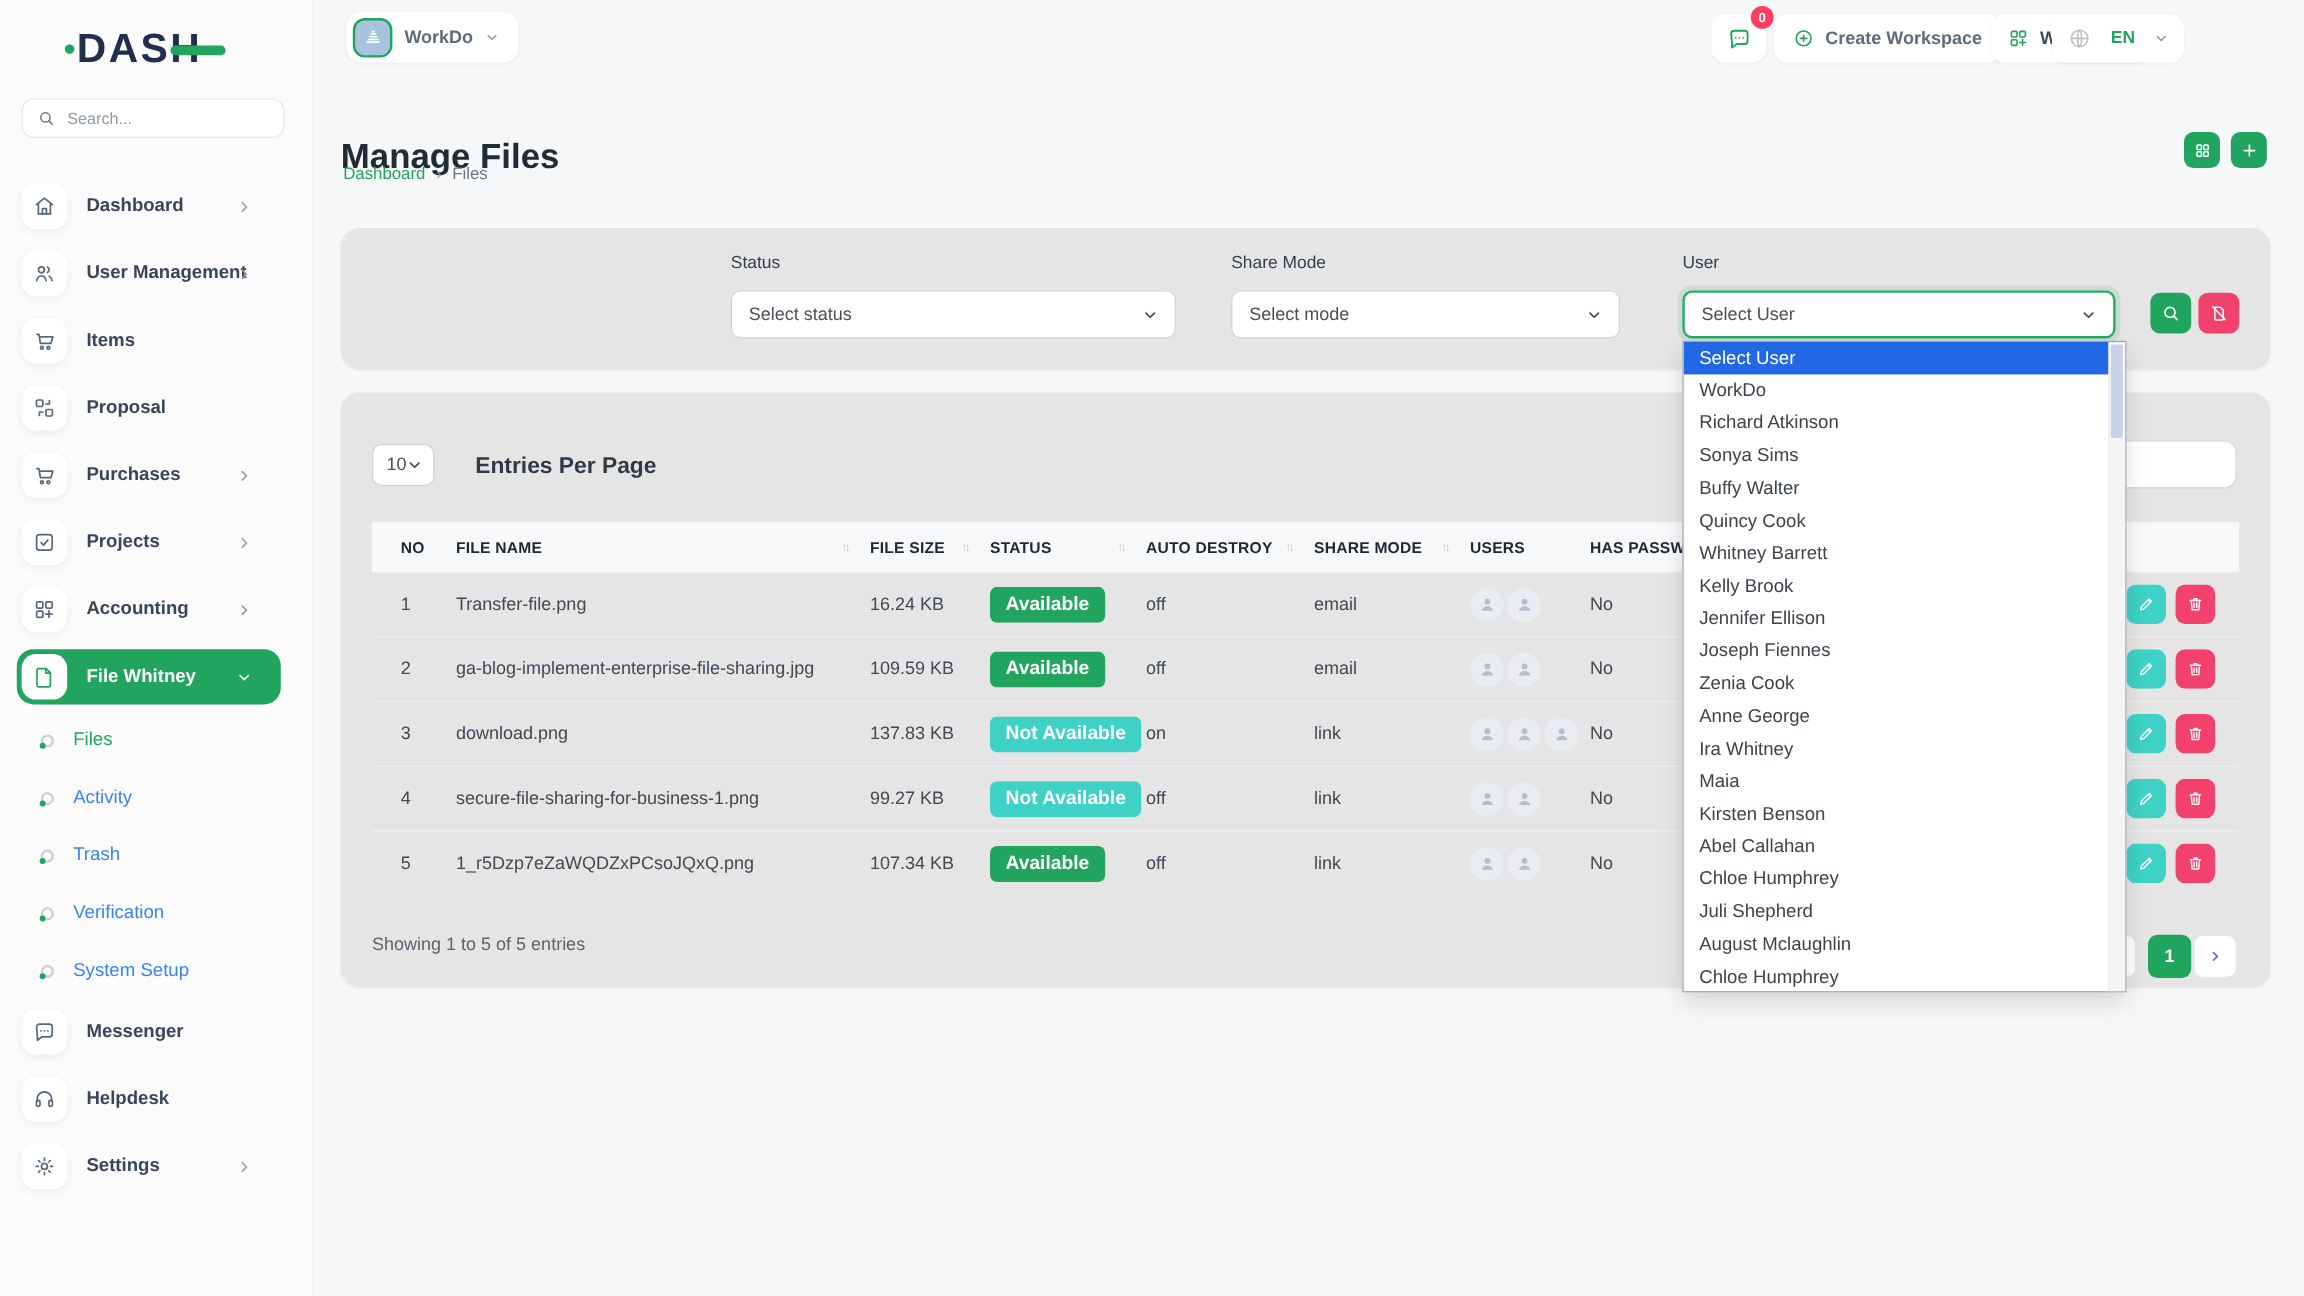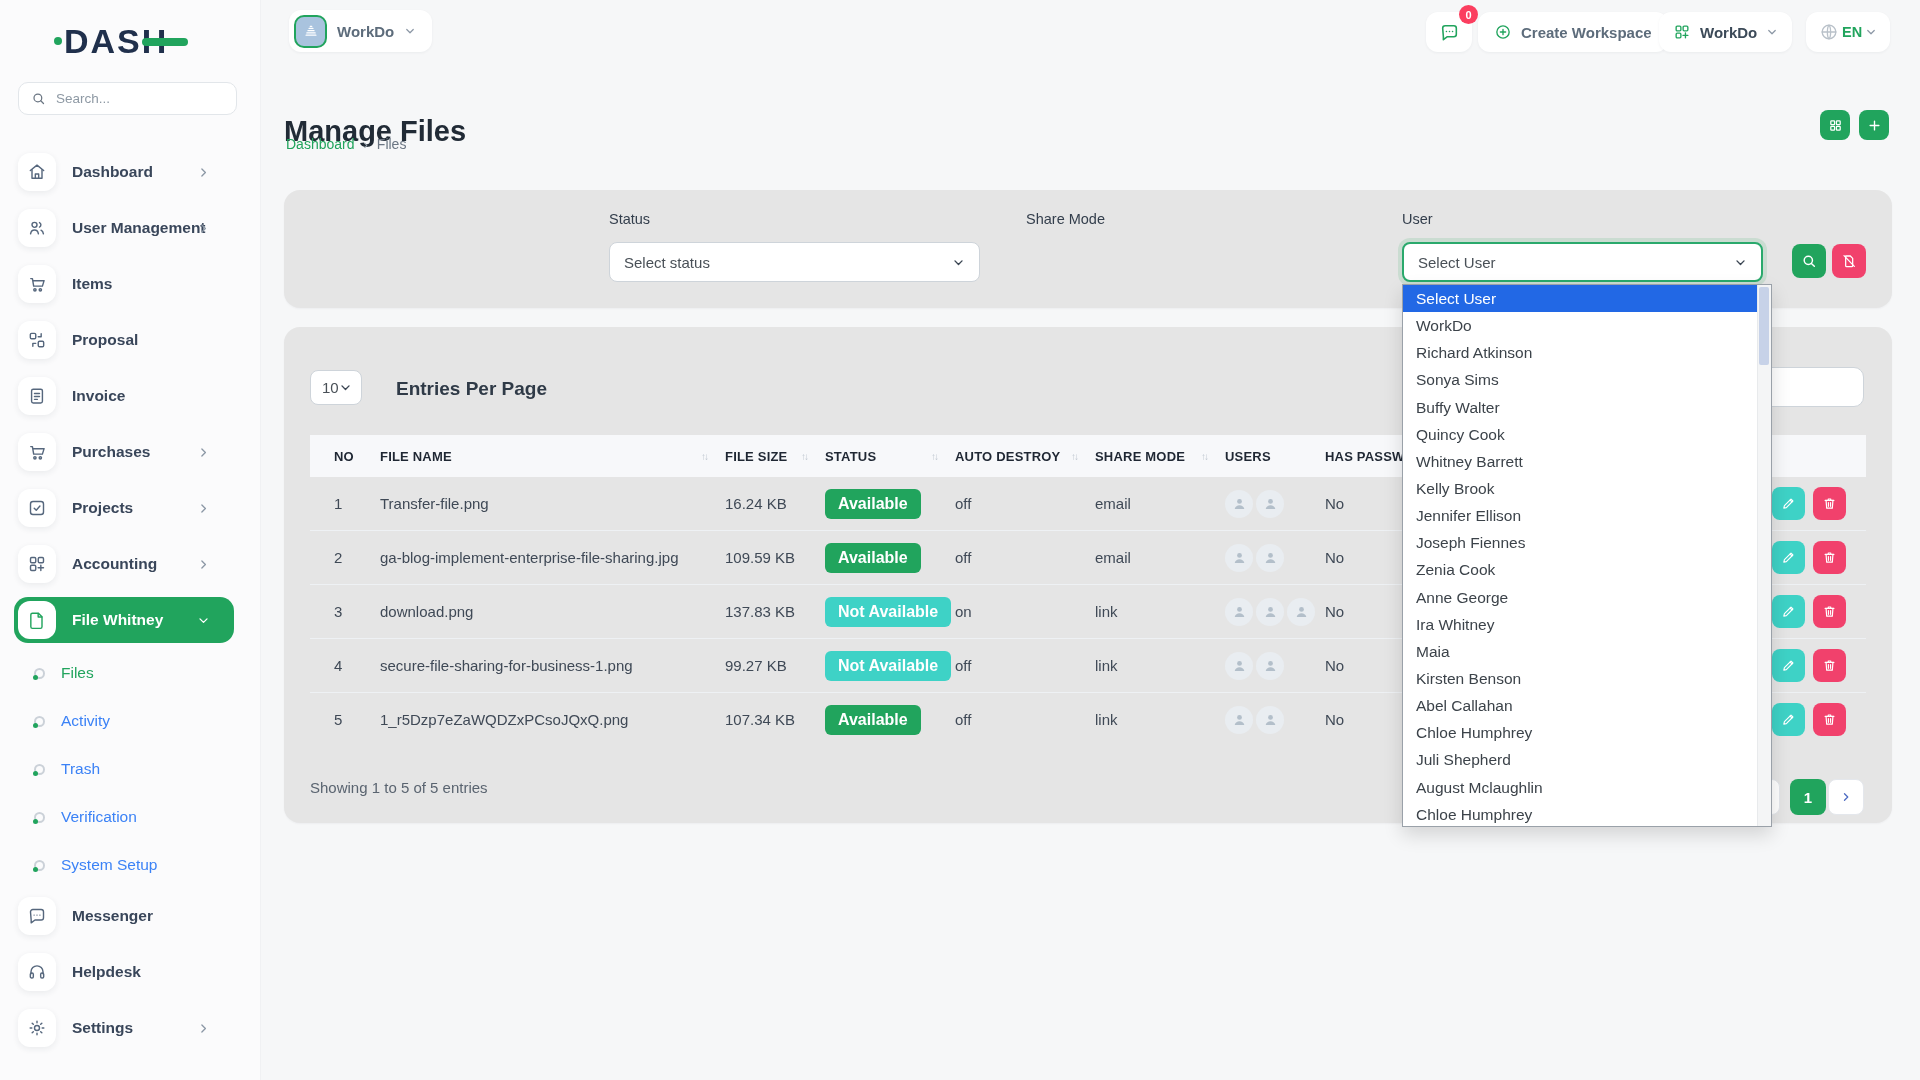--- a/index.html
+++ b/index.html
@@ -46,21 +46,21 @@
   .pill-chevron{color:#8b97a5;display:flex}
   .pill-chevron svg{width:12px;height:12px}
   .chat-btn{left:1426px;width:46px;justify-content:center}
   .chat-btn svg{width:21px;height:21px;color:var(--green)}
   .chat-badge{position:absolute;top:-7px;right:-6px;min-width:19px;height:19px;border-radius:10px;background:#fb3e5f;color:#fff;font-size:11px;font-weight:700;display:flex;align-items:center;justify-content:center;padding:0 2px;box-sizing:border-box}
   .create-pill{left:1478px;padding:0 16px;gap:9px}
   .create-pill svg{width:18px;height:18px;color:var(--green)}
   .switch-pill{left:1659px;padding:0 14px;gap:9px}
   .switch-pill svg.grid{width:18px;height:18px;color:var(--green)}
   .switch-pill .pill-label{color:#3c4a58}
-  .lang-pill{left:1806px;padding:0 13px;gap:3px}
+  .lang-pill{left:1710px;padding:0 13px;gap:16px}
   .lang-pill svg.globe{width:20px;height:20px;color:#b9c1c9}
   .lang-label{font-size:14.5px;font-weight:700;color:var(--green)}
 
   
   .page-title{position:absolute;left:284px;top:96px;font-size:29px;font-weight:700;color:#212b36}
   .breadcrumb{position:absolute;left:286px;top:136px;font-size:14px;display:flex;align-items:center;gap:9px}
   .crumb-root{color:var(--green);cursor:pointer}
   .crumb-sep{color:#9aa4ae;font-size:13px}
   .crumb-cur{color:#6b7683}
   .hdr-btn{position:absolute;width:30px;height:30px;border-radius:8px;background:var(--green);display:flex;align-items:center;justify-content:center;color:#fff;cursor:pointer;border:none}
@@ -190,29 +190,20 @@
               <rect x="13.5" y="13.5" width="6.5" height="6.5" rx="1.5"></rect>
               <path d="M17 4.5v3.5h-3.5"></path>
               <path d="M7 19.5v-3.5h3.5"></path>
             </svg>
           </span>
           <span class="side-label">Proposal</span>
         </div>
         <div class="side-item">
           <span class="icon-box">
             <svg viewBox="0 0 24 24" fill="none" stroke="currentColor" stroke-width="1.7" stroke-linecap="round" stroke-linejoin="round">
-              <rect x="5.5" y="3.8" width="13" height="16.5" rx="2"></rect>
-              <path d="M9 9h6M9 12.5h6M9 16h3.5"></path>
-            </svg>
-          </span>
-          <span class="side-label">Invoice</span>
-        </div>
-        <div class="side-item">
-          <span class="icon-box">
-            <svg viewBox="0 0 24 24" fill="none" stroke="currentColor" stroke-width="1.7" stroke-linecap="round" stroke-linejoin="round">
               <circle cx="9.5" cy="19" r="1.4"></circle>
               <circle cx="16" cy="19" r="1.4"></circle>
               <path d="M4.5 5.5h2l1.5 9h10.5l2-6.5H7"></path>
             </svg>
           </span>
           <span class="side-label">Purchases</span>
           <span class="side-chevron">
             <svg viewBox="0 0 24 24" fill="none" stroke="currentColor" stroke-width="2.4" stroke-linecap="round" stroke-linejoin="round">
               <path d="M9 5.5 15.5 12 9 18.5"></path>
             </svg>
@@ -400,20 +391,26 @@
 
   <section class="card filter-card">
     <span class="f-label" style="left:325px;top:21px">Status</span>
     <div class="select" style="left:325px;top:52px;width:371px">
       <span>Select status</span>
       <svg viewBox="0 0 24 24" fill="none" stroke="currentColor" stroke-width="2.6" stroke-linecap="round" stroke-linejoin="round">
           <path d="M5.5 9 12 15.5 18.5 9"></path>
         </svg>
     </div>
     <span class="f-label" style="left:742px;top:21px">Share Mode</span>
+    <div class="select" style="left:742px;top:52px;width:324px">
+      <span>Select mode</span>
+      <svg viewBox="0 0 24 24" fill="none" stroke="currentColor" stroke-width="2.6" stroke-linecap="round" stroke-linejoin="round">
+          <path d="M5.5 9 12 15.5 18.5 9"></path>
+        </svg>
+    </div>
     <span class="f-label" style="left:1118px;top:21px">User</span>
     <div class="select focused" style="left:1118px;top:52px;width:361px">
       <span>Select User</span>
       <svg viewBox="0 0 24 24" fill="none" stroke="currentColor" stroke-width="2.6" stroke-linecap="round" stroke-linejoin="round">
           <path d="M5.5 9 12 15.5 18.5 9"></path>
         </svg>
     </div>
     <button class="sq-btn btn-search">
       <svg viewBox="0 0 24 24" fill="none" stroke="currentColor" stroke-width="2.2" stroke-linecap="round">
           <circle cx="11" cy="11" r="6.2"></circle>

